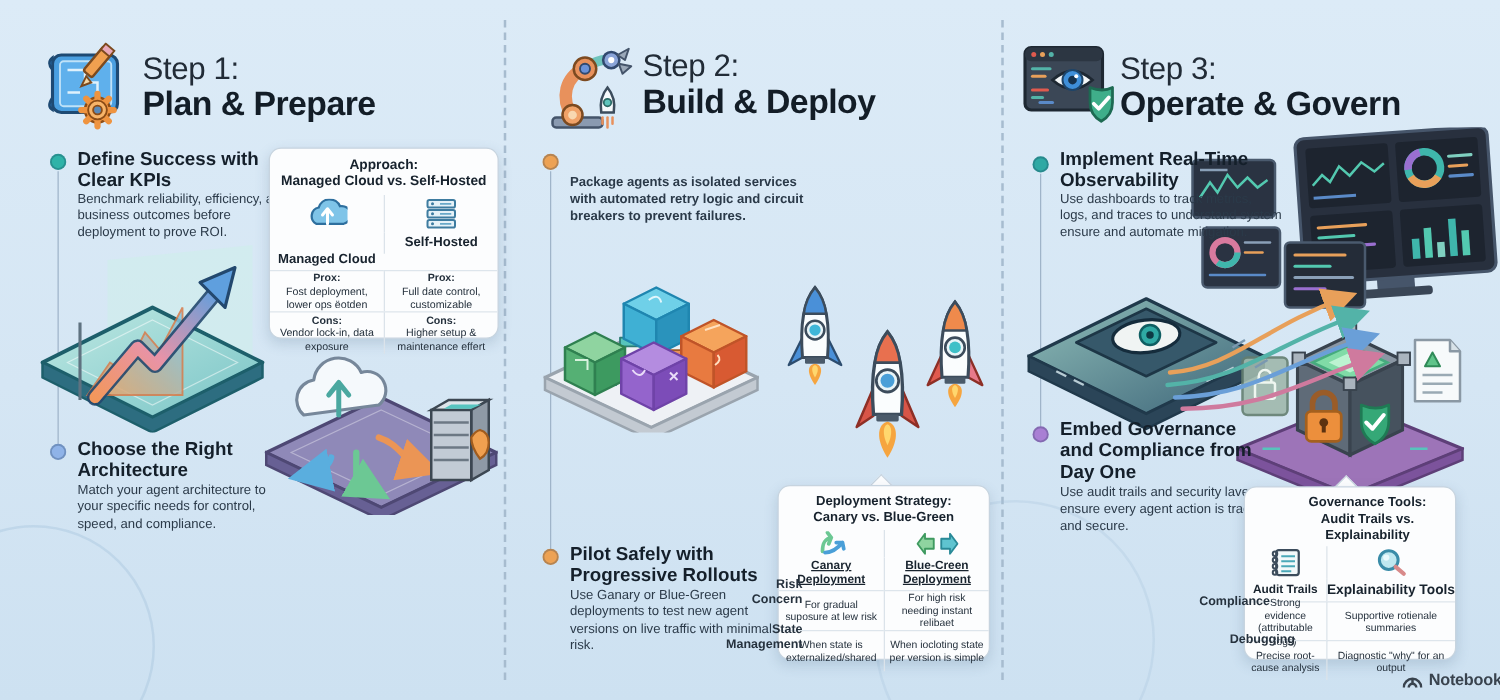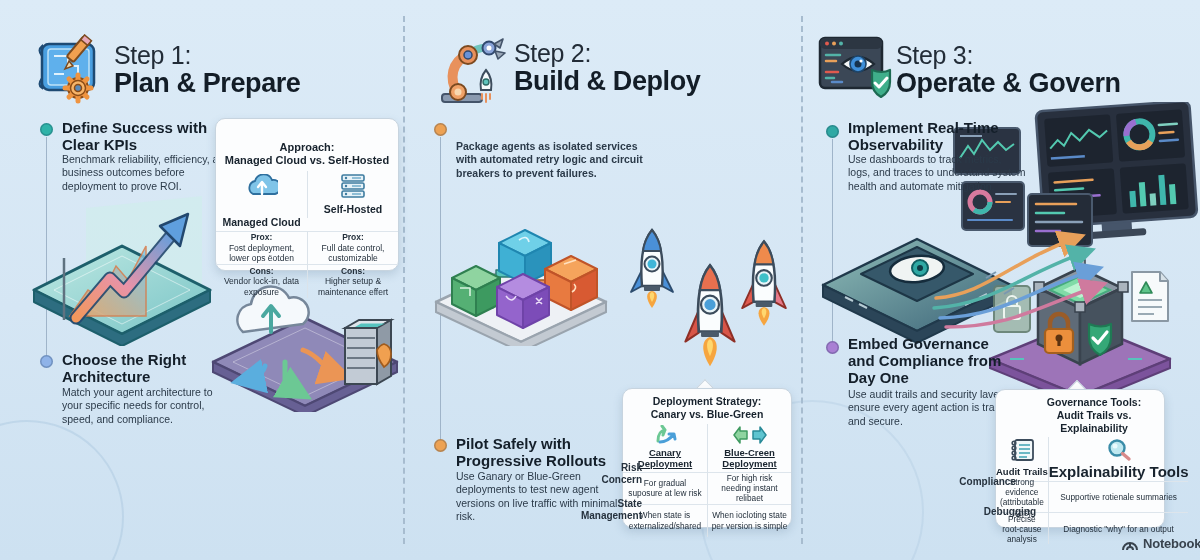--- a/index.html
+++ b/index.html
@@ -15,21 +15,21 @@
   .bullet-dot{position:absolute;width:13px;height:13px;border-radius:50%;z-index:2;
     box-shadow:inset 0 0 0 1.5px rgba(20,45,70,.25);}
   .b-title{position:absolute;font-size:15px;font-weight:bold;color:#141f2a;line-height:1.13;z-index:2;}
   .b-body{position:absolute;font-size:10.5px;color:#2b3a49;line-height:1.28;z-index:2;}
   .connector{position:absolute;width:0;border-left:1.5px solid #9fb4c9;z-index:0;}
   .illus{position:absolute;z-index:1;}
   .card{position:absolute;background:#fcfdfe;border:1px solid #c7d4df;border-radius:10px;
     box-shadow:0 4px 10px rgba(70,100,130,.20);z-index:3;}
   .notch{position:absolute;width:13px;height:13px;background:#fcfdfe;
     border-left:1px solid #c7d4df;border-top:1px solid #c7d4df;transform:rotate(45deg);z-index:3;}
-  .card-title{font-weight:bold;color:#17222d;text-align:center;line-height:1.22;padding-top:22px;}
+  .card-title{font-weight:bold;color:#17222d;text-align:center;line-height:1.22;padding-top:7px;}
   .cmp{display:grid;grid-template-columns:1fr 1fr;margin-top:3px;}
   .cmp > div{text-align:center;}
   .cmp > div:nth-child(even){border-left:1px solid #dbe3ea;}
   .cmp-icon{display:flex;align-items:center;justify-content:center;}
   .cmp-name{font-weight:bold;color:#18232e;line-height:1.1;display:flex;align-items:center;justify-content:center;}
   .cmp-row{border-top:1px solid #dde5ec;color:#24303c;line-height:1.22;
     display:flex;flex-direction:column;align-items:center;justify-content:center;padding:2px 3px;box-sizing:border-box;}
   .row-label{font-weight:bold;display:block;}
   .ext-label{position:absolute;font-size:10px;font-weight:bold;color:#26323e;text-align:right;line-height:1.2;z-index:3;margin-left:24px;}
   .brand{position:absolute;display:flex;align-items:center;gap:5px;z-index:3;}
@@ -379,21 +379,21 @@
     </svg>
   </div>
   <div class="hdr-text" style="left:896px;top:42px;">
     <div class="step-label">Step 3:</div>
     <div class="step-title">Operate &amp; Govern</div>
   </div>
 
   <div class="connector" style="left:832px;top:139px;height:204px;"></div>
   <div class="bullet-dot" style="left: 826px; top: 125px; background-color: rgb(47, 169, 164);"></div>
   <div class="b-title" style="left:848px;top:120px;width:200px;">Implement Real-Time Observability</div>
-  <div class="b-body" style="left:848px;top:153px;width:178px;">Use dashboards to track metrics, logs, and traces to understand system health and automate mitigation.</div>
+  <div class="b-body" style="left:848px;top:153px;width:178px;">Use dashboards to track metrics, logs, and traces to understand system ensure and automate mitigation.</div>
 
   <div class="illus" style="left:952px;top:102px;">
     <svg width="250" height="156" viewBox="0 0 250 156">
       <g transform="rotate(-4 165 70)">
         <rect x="146" y="118" width="30" height="12" fill="#46556a"></rect>
         <rect x="132" y="128" width="58" height="7" rx="3" fill="#3a4656"></rect>
         <rect x="88" y="4" width="154" height="116" rx="7" fill="#28303e" stroke="#46556a" stroke-width="2.5"></rect>
         <rect x="96" y="12" width="66" height="48" rx="3" fill="#1d242f"></rect>
         <polyline points="100,42 108,34 114,40 122,28 130,36 140,26 150,34 158,28" fill="none" stroke="#53c9b0" stroke-width="2"></polyline>
         <line x1="100" y1="52" x2="134" y2="52" stroke="#5a8ac8" stroke-width="2.5"></line>
@@ -565,21 +565,21 @@
         </svg>
       </div>
       <div class="cmp-icon" style="height:26px;">
         <svg width="26" height="24" viewBox="0 0 26 24">
           <circle cx="11" cy="10" r="7.5" fill="#bfe8f0" stroke="#3a8ca8" stroke-width="2.4"></circle>
           <circle cx="9" cy="8" r="2.5" fill="#eafafd"></circle>
           <line x1="16.5" y1="15.5" x2="23" y2="21" stroke="#d88a8a" stroke-width="3.4" stroke-linecap="round"></line>
         </svg>
       </div>
       <div class="cmp-name" style="height:18px;font-size:9.5px;white-space:nowrap;">Audit Trails</div>
-      <div class="cmp-name" style="height:18px;font-size:15px;white-space:nowrap;">Explainability Tools</div>
+      <div class="cmp-name" style="height:18px;font-size:11px;white-space:nowrap;">Explainability Tools</div>
       <div class="cmp-row" style="height:31px;font-size:8.3px;">
           <span>Strong evidence (attributable logs)</span>
         </div>
       <div class="cmp-row" style="height:31px;font-size:8.3px;">
           <span>Supportive rotienale summaries</span>
         </div>
       <div class="cmp-row" style="height:32px;font-size:8.3px;">
           <span>Precise root-cause analysis</span>
         </div>
       <div class="cmp-row" style="height:32px;font-size:8.3px;">

